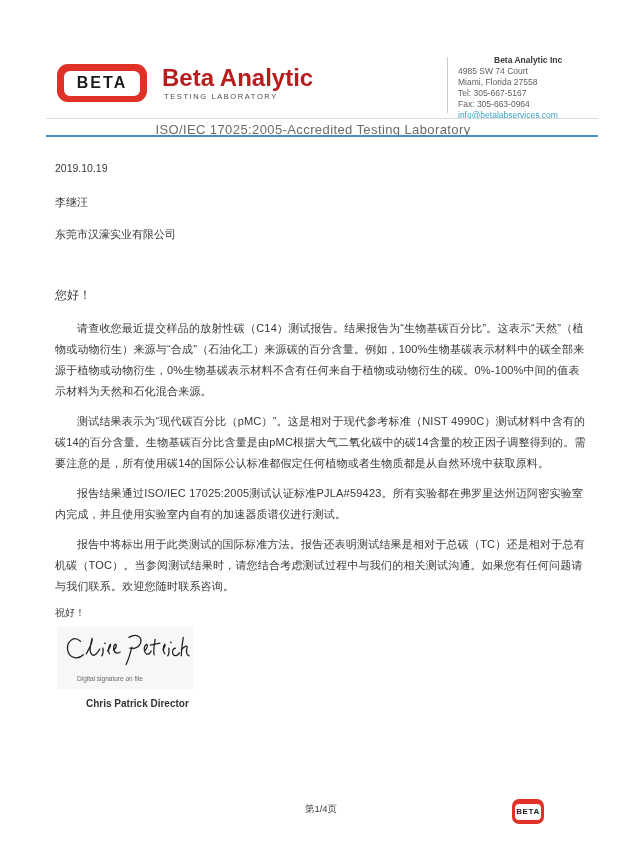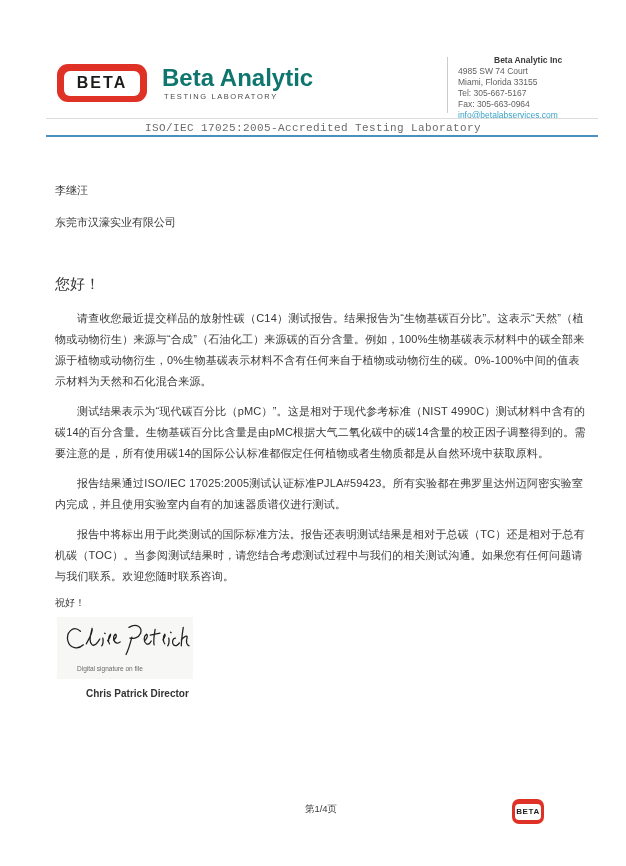--- a/index.html
+++ b/index.html
@@ -23,21 +23,21 @@
   }
   .logo-inner {
     width:76px; height:25px;
     background:#ffffff;
     border-radius:6px;
     display:flex; align-items:center; justify-content:center;
     font-weight:bold; font-size:16px; letter-spacing:2px; color:#1d1d1b;
   }
   .brand-name {
     position:absolute; left:162px; top:64px;
-    font-size:24px; font-weight:bold; color:#0f766e;
+    font-size:24px; font-weight:bold; color:#b91c1c;
   }
   .brand-sub {
     position:absolute; left:164px; top:92px;
     font-size:7.5px; color:#4a4a4a; letter-spacing:1.6px;
   }
   .vsep {
     position:absolute; left:447px; top:57px;
     width:1px; height:56px; background:#cccccc;
   }
   .contact {
@@ -45,35 +45,35 @@
     font-size:8.5px; line-height:11px; color:#5f5f5f;
   }
   .contact .company { font-weight:bold; color:#3a3a3a;padding-left:36px; }
   .contact .email { color:#38a3c8; text-decoration:none; display:block; }
   .rule-gray {
     position:absolute; left:46px; right:28px; top:118px;
     height:1px; background:#dcdcdc;
   }
   .iso-line {
     position:absolute; left:0; right:0; top:122px;
-    text-align:center; font-size:11px; color:#6b6b6b; letter-spacing:0.4px;font-family:Liberation Mono, monospace;
+    text-align:center; font-size:13px; color:#6b6b6b; letter-spacing:0.4px;
   }
   .rule-blue {
     position:absolute; left:46px; right:28px; top:135px;
     height:2px; background:#4a8fc0;
   }
   
   .letter {
     position:absolute; left:55px; top:162px; width:534px;
     font-size:11px; color:#383838;
   }
   .date { font-size:10.5px; line-height:12px; }
   .recipient { margin-top:21px; font-size:11px; }
   .company-line { margin-top:17px; font-size:11px; }
-  .greeting { margin-top:45px; font-size:15px; }
+  .greeting { margin-top:45px; font-size:12px; }
   .para {
     margin-top:14px; line-height:21px;
     text-indent:22px; letter-spacing:0.2px;
   }
   .para + .para { margin-top:9px; }
   .closing { margin-top:9px; font-size:10px; }
   
   .sig-box {
     margin-top:7px; margin-left:2px;
     width:136px; height:62px;
@@ -112,31 +112,32 @@
     <div class="logo-inner">BETA</div>
   </div>
   <div class="brand-name">Beta Analytic</div>
   <div class="brand-sub">TESTING LABORATORY</div>
 
   <div class="vsep"></div>
 
   <div class="contact">
     <div class="company">Beta Analytic Inc</div>
     <div>4985 SW 74 Court</div>
-    <div>Miami, Florida 33155</div>
+    <div>Miami, Florida 27558</div>
     <div>Tel: 305-667-5167</div>
     <div>Fax: 305-663-0964</div>
     <a href="#" class="email">info@betalabservices.com</a>
   </div>
 
   <div class="rule-gray"></div>
   <div class="iso-line">ISO/IEC 17025:2005-Accredited Testing Laboratory</div>
   <div class="rule-blue"></div>
 
   <div class="letter">
+    <div class="date">2019.10.19</div>
     <div class="recipient">李继汪</div>
     <div class="company-line">东莞市汉濠实业有限公司</div>
     <div class="greeting">您好！</div>
 
     <p class="para">请查收您最近提交样品的放射性碳（C14）测试报告。结果报告为“生物基碳百分比”。这表示“天然”（植物或动物衍生）来源与“合成”（石油化工）来源碳的百分含量。例如，100%生物基碳表示材料中的碳全部来源于植物或动物衍生，0%生物基碳表示材料不含有任何来自于植物或动物衍生的碳。0%-100%中间的值表示材料为天然和石化混合来源。</p>
     <p class="para">测试结果表示为“现代碳百分比（pMC）”。这是相对于现代参考标准（NIST 4990C）测试材料中含有的碳14的百分含量。生物基碳百分比含量是由pMC根据大气二氧化碳中的碳14含量的校正因子调整得到的。需要注意的是，所有使用碳14的国际公认标准都假定任何植物或者生物质都是从自然环境中获取原料。</p>
     <p class="para">报告结果通过ISO/IEC 17025:2005测试认证标准PJLA#59423。所有实验都在弗罗里达州迈阿密实验室内完成，并且使用实验室内自有的加速器质谱仪进行测试。</p>
     <p class="para">报告中将标出用于此类测试的国际标准方法。报告还表明测试结果是相对于总碳（TC）还是相对于总有机碳（TOC）。当参阅测试结果时，请您结合考虑测试过程中与我们的相关测试沟通。如果您有任何问题请与我们联系。欢迎您随时联系咨询。</p>
 
     <div class="closing">祝好！</div>

